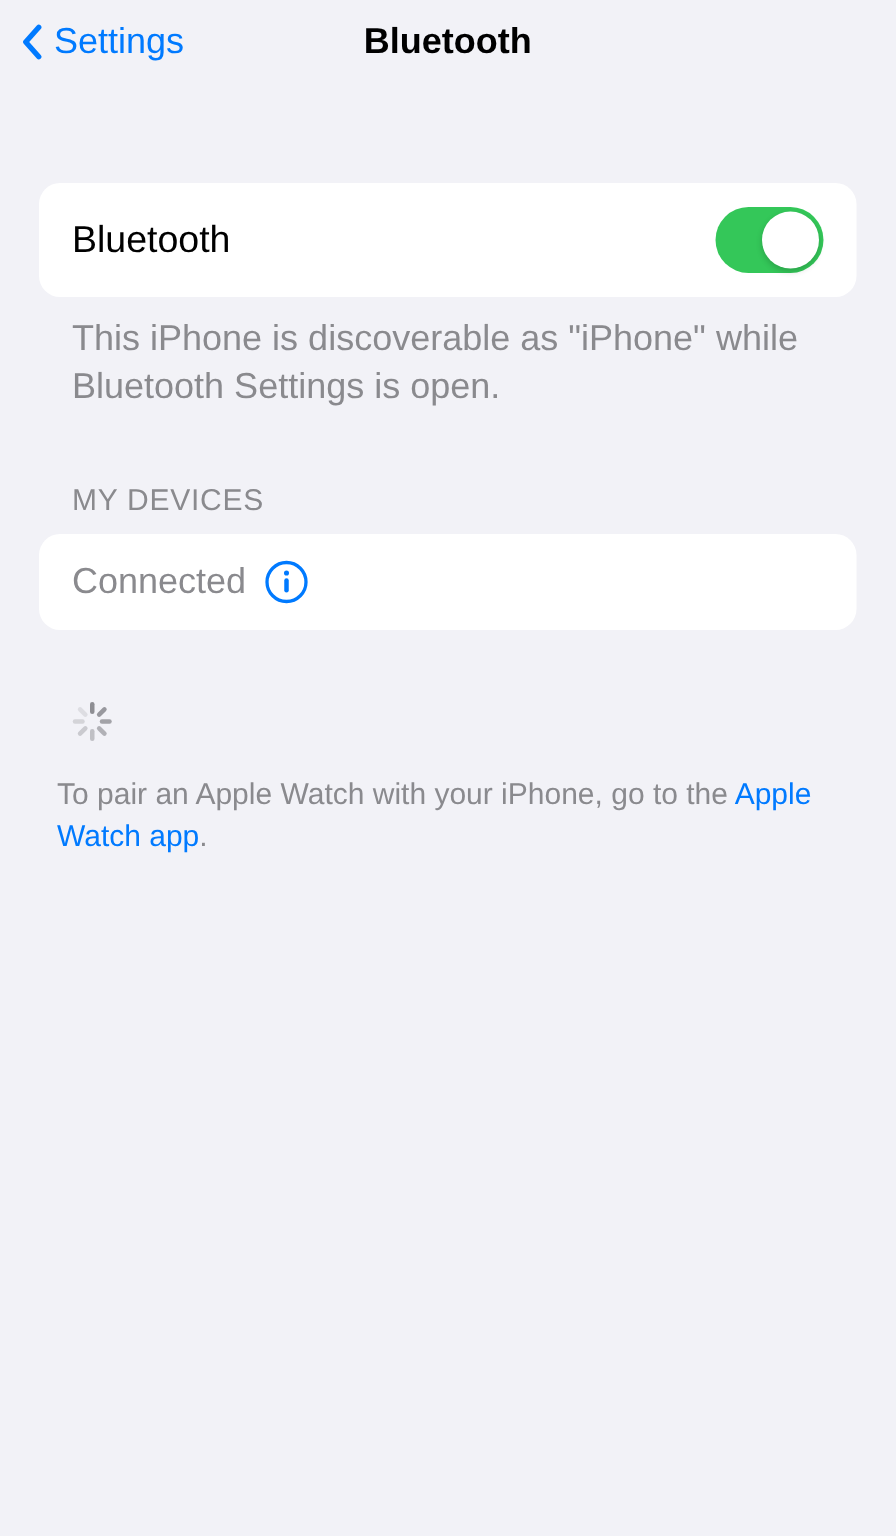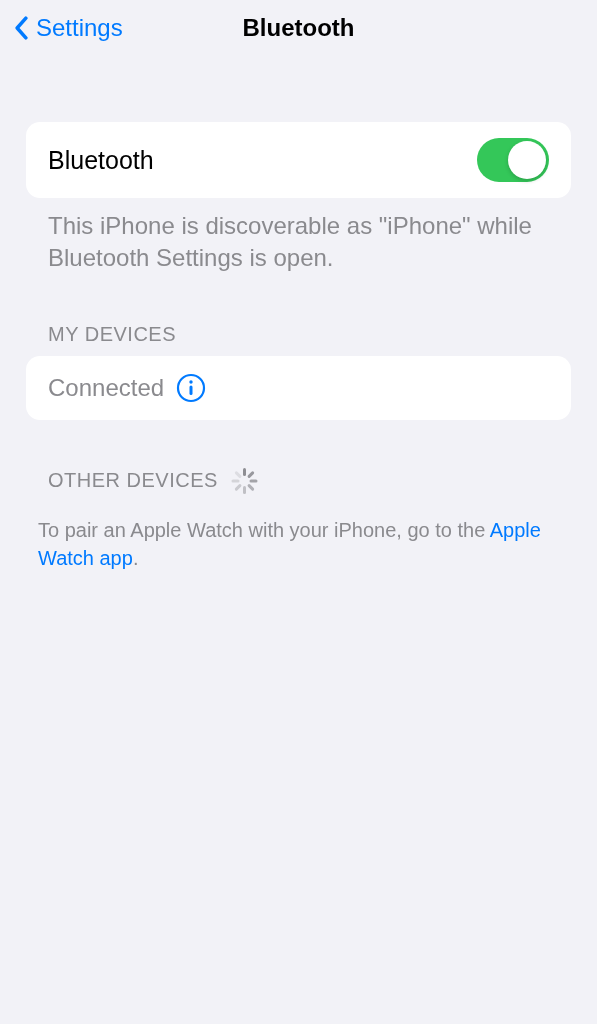--- a/index.html
+++ b/index.html
@@ -196,21 +196,20 @@
         <svg class="info-icon" viewBox="0 0 30 30">
           <circle cx="15" cy="15" r="13" stroke="#007aff" stroke-width="2.2" fill="none"></circle>
           <circle cx="15" cy="9" r="1.7" fill="#007aff"></circle>
           <rect x="13.5" y="12.5" width="3" height="9.5" rx="1.5" fill="#007aff"></rect>
         </svg>
       </div>
     </div>
   </div>
 
   <div class="section-header">
-    <span>OTHER DEVICES</span>
     <span class="spinner">
       <span></span>
         <span></span>
         <span></span>
         <span></span>
       <span></span>
         <span></span>
         <span></span>
         <span></span>
     </span>

